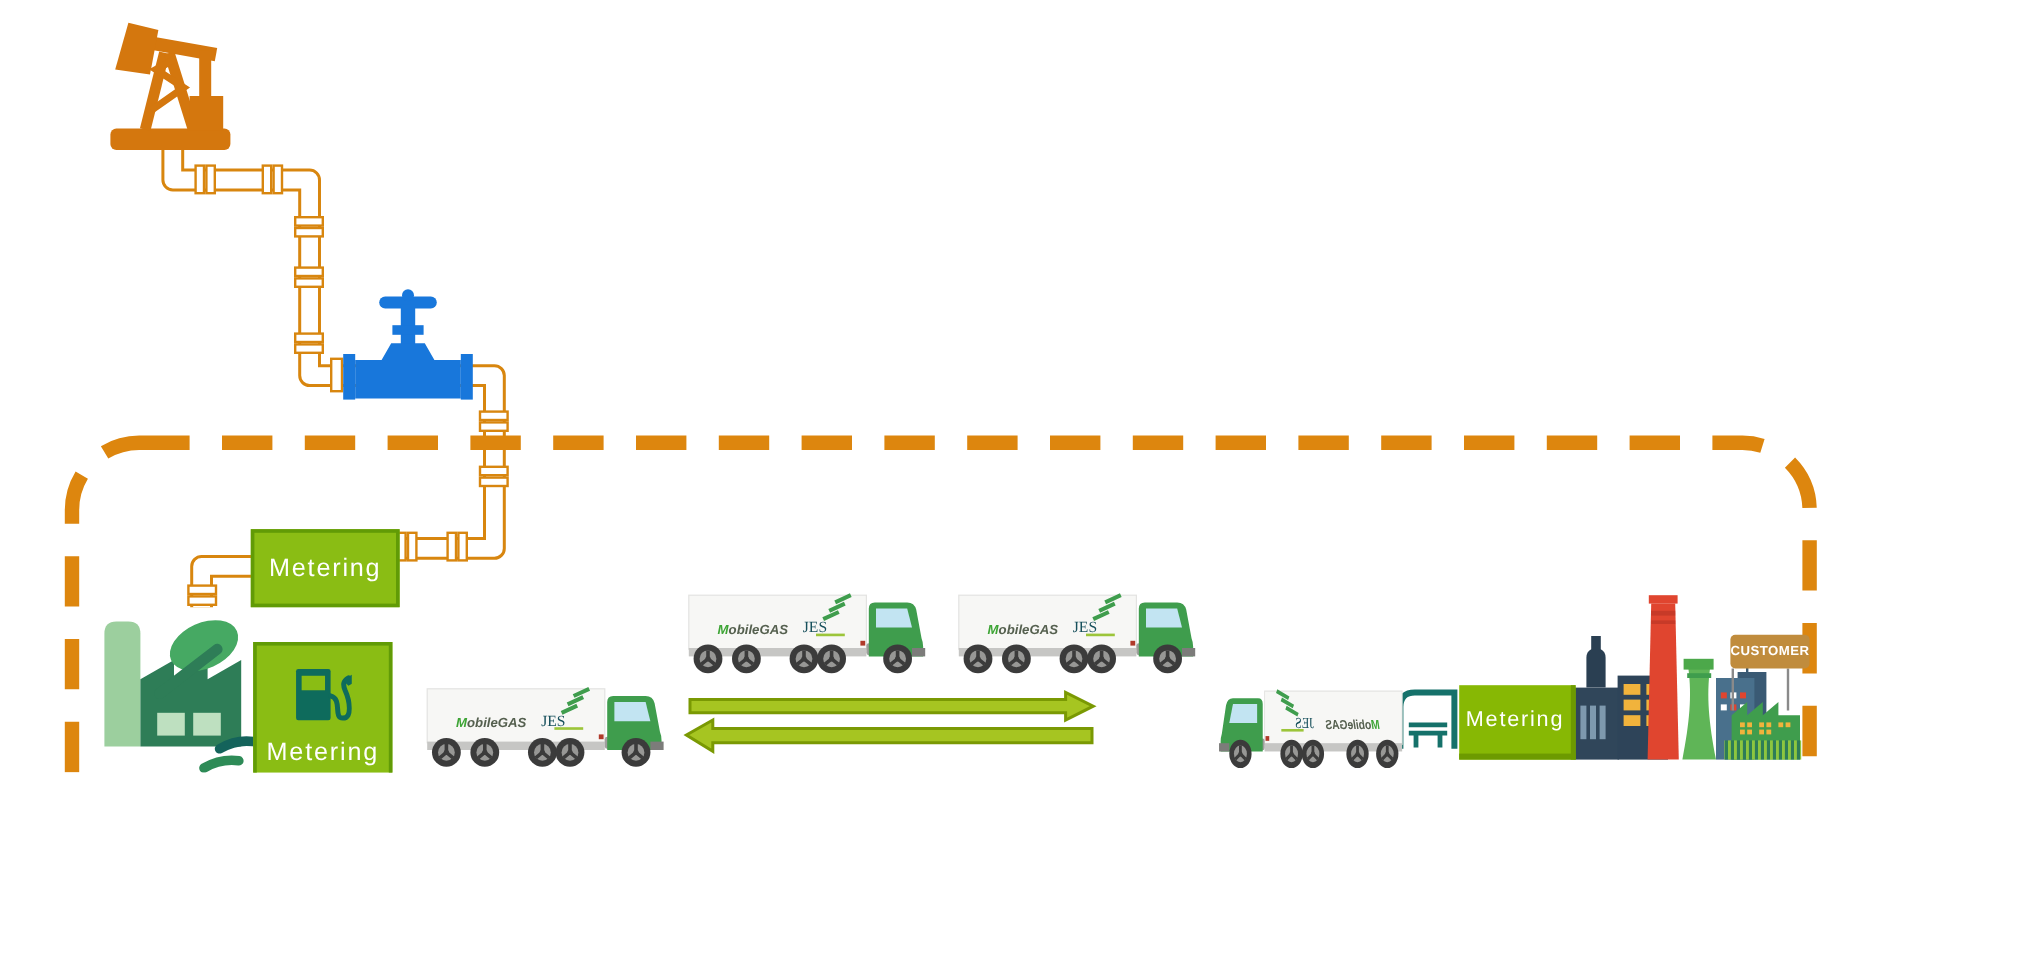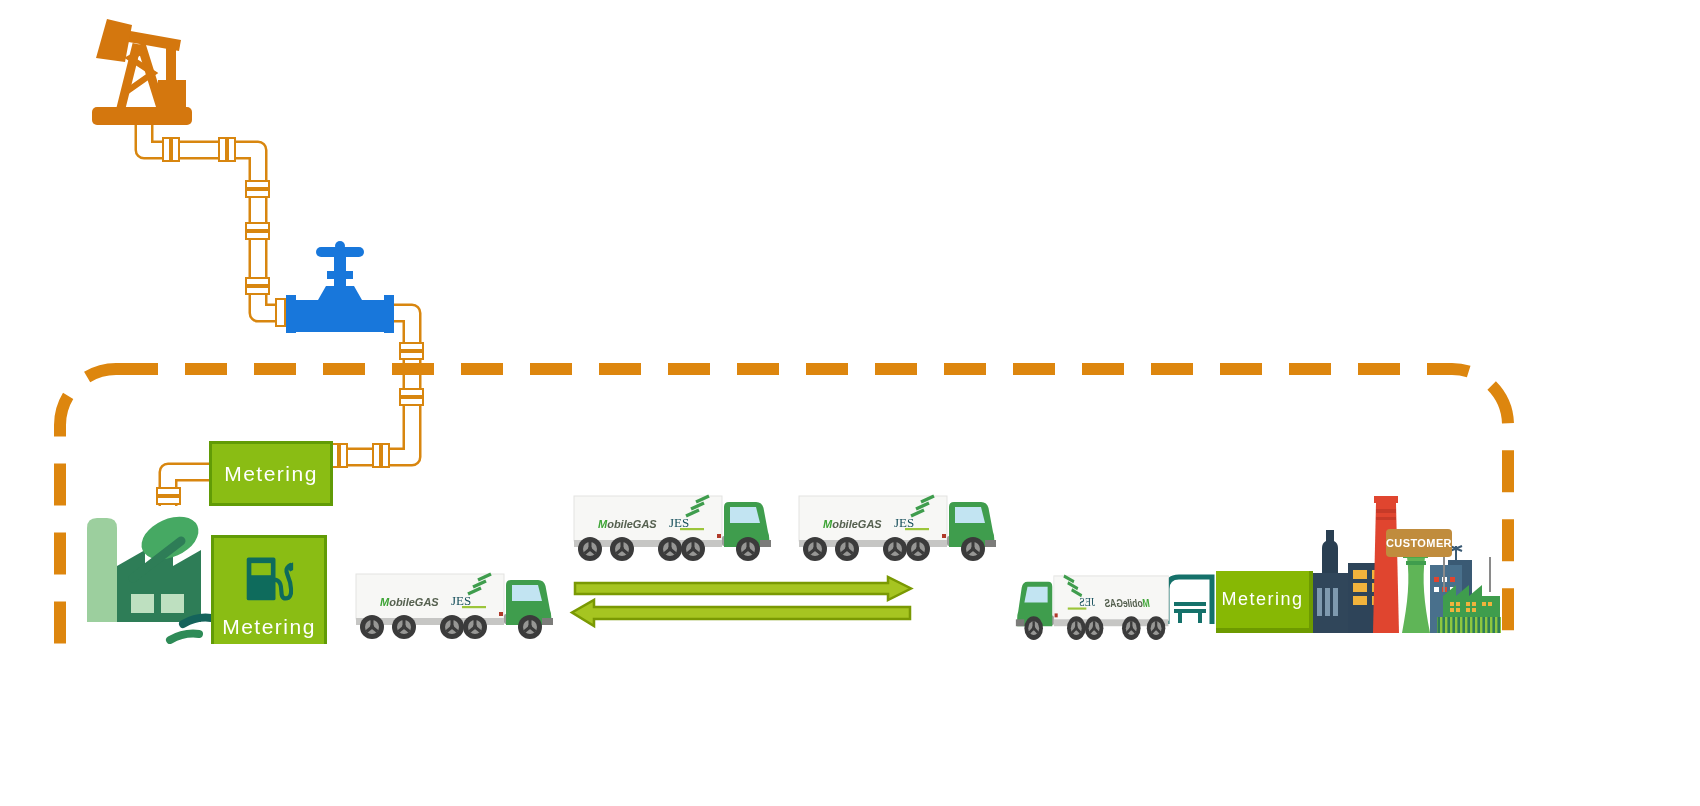--- a/index.html
+++ b/index.html
@@ -16,21 +16,21 @@
   #meter-station{left:211px;top:535px;width:116px;height:183px;flex-direction:column;
                  justify-content:space-between;padding:14px 0;box-sizing:border-box;font-size:21px;}
   #meter-delivery{left:1216px;top:571px;width:93px;height:57px;font-size:18px;border:none;
                   border-right:4px solid #6D9A00;border-bottom:5px solid #6D9A00;background:#87B804;}
   
   #jes-text{position:absolute;left:90px;top:668px;width:120px;height:56px;
             font-family:"Liberation Serif",serif;font-size:44px;color:#17505C;line-height:52px;}
   #jes-tagline{position:absolute;left:141px;top:702px;font-size:12px;font-style:italic;
                font-weight:bold;color:#3DA435;letter-spacing:.5px;}
   
-  #customer-sign{position:absolute;left:1386px;top:529px;width:66px;height:28px;background:#C08C3D;
+  #customer-sign{position:absolute;left:1442px;top:529px;width:66px;height:28px;background:#C08C3D;
                  border-radius:4px;display:flex;align-items:center;justify-content:center;
                  color:#fff;font-size:11px;font-weight:bold;letter-spacing:.4px;}
   
   .truck{position:absolute;width:204px;height:74px;}
   .truck svg{width:100%;height:100%;}
   .mirrored svg{transform:scaleX(-1);}
   #truck-main{left:354px;top:568px;}
   #truck-top-1{left:572px;top:490px;}
   #truck-top-2{left:797px;top:490px;}
   #truck-bottom-1{left:584px;top:642px;}

